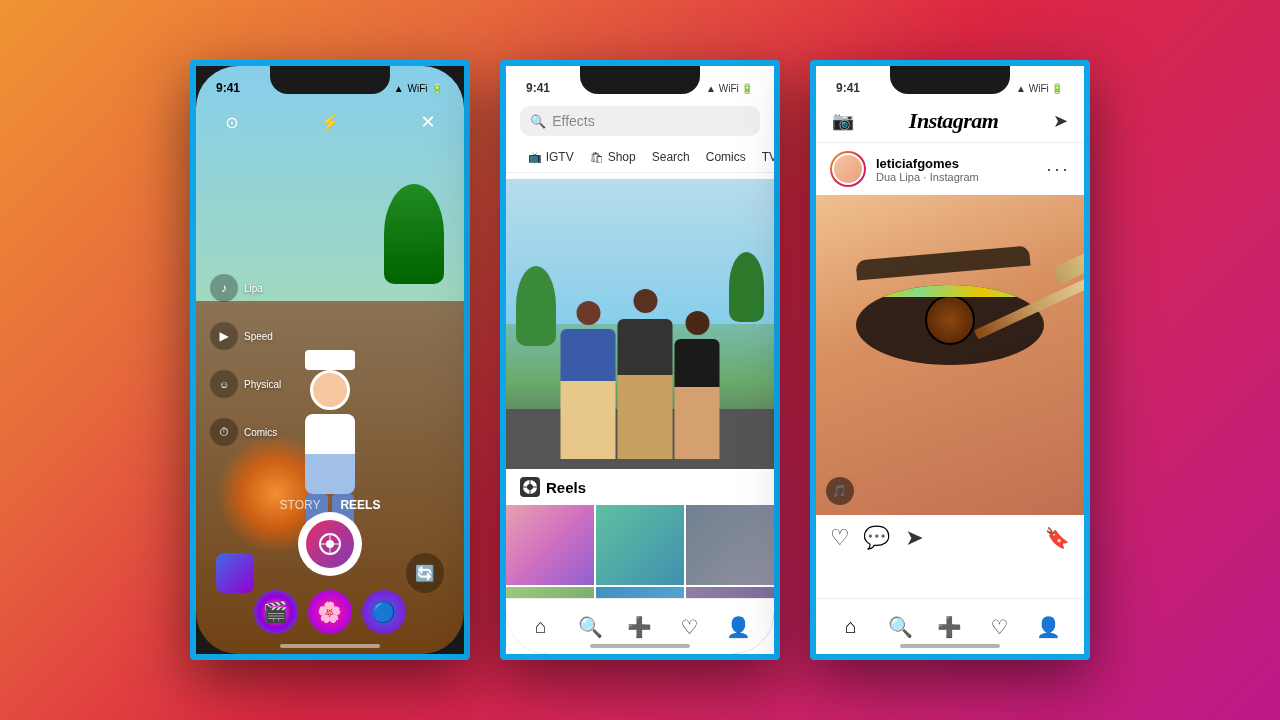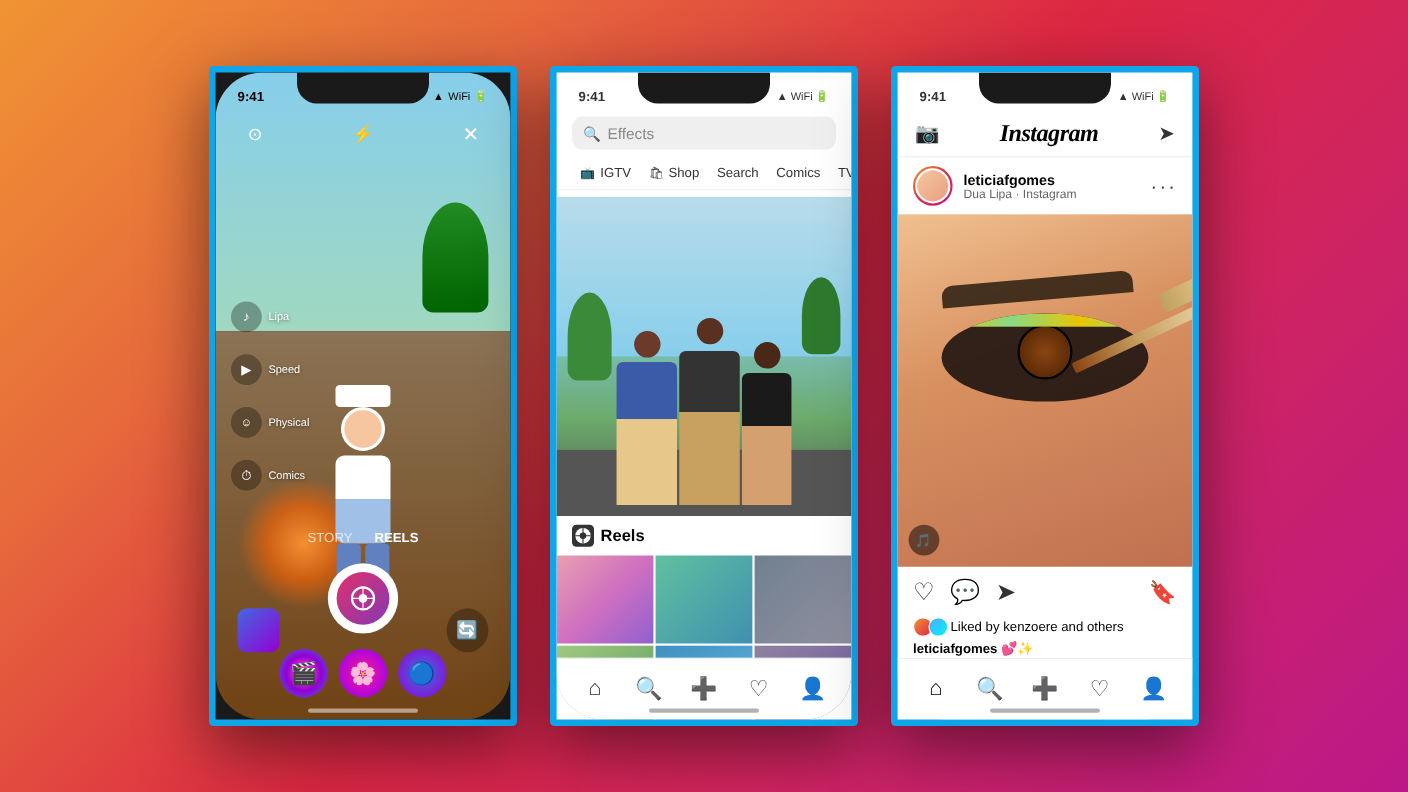--- a/index.html
+++ b/index.html
@@ -148,21 +148,20 @@
       bottom: 0;
       left: 0; right: 0;
       padding: 0 20px 20px;
       z-index: 20;
     }
 
     .mode-selector {
       display: flex;
       justify-content: center;
       gap: 20px;
-      margin-bottom: 16px;
     }
 
     .mode-text {
       color: rgba(255,255,255,0.7);
       font-size: 12px;
       font-weight: 500;
     }
 
     .mode-text.active {
       color: white;
@@ -945,33 +944,20 @@
 
     <div class="action-bar">
       <div class="action-left">
         <span class="action-icon">♡</span>
         <span class="action-icon">💬</span>
         <span class="action-icon">➤</span>
       </div>
       <span class="bookmark-icon">🔖</span>
     </div>
 
-    <div class="caption-area">
-      <div class="liked-by">
-        <div class="liked-avatars">
-          <div class="mini-avatar mini-avatar-1"></div>
-          <div class="mini-avatar mini-avatar-2"></div>
-        </div>
-        <span style="font-size:12px;">Liked by kenzoere and others</span>
-      </div>
-      <div class="caption-text">
-        <span class="caption-username">leticiafgomes</span>
-        <span> 💕✨</span>
-      </div>
-    </div>
 
     <div class="bottom-nav">
       <div class="nav-icon active">⌂</div>
       <div class="nav-icon">🔍</div>
       <div class="nav-icon">➕</div>
       <div class="nav-icon">♡</div>
       <div class="nav-icon">👤</div>
     </div>
 
     <div class="home-indicator home-indicator-dark"></div>

